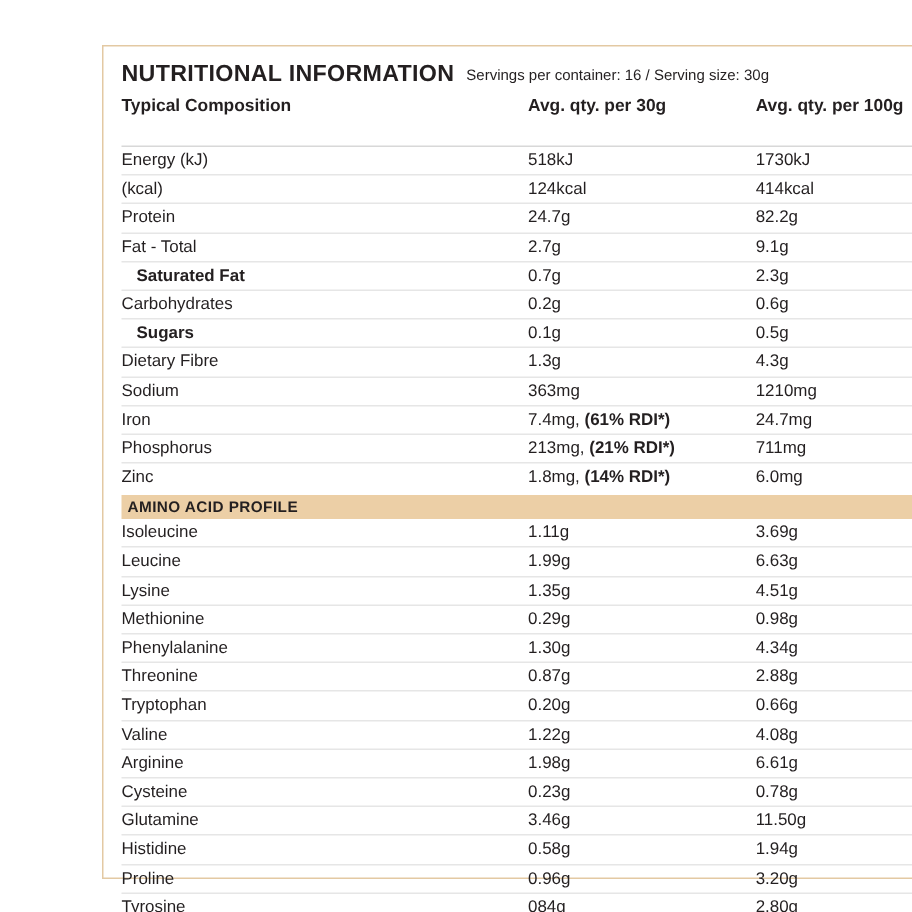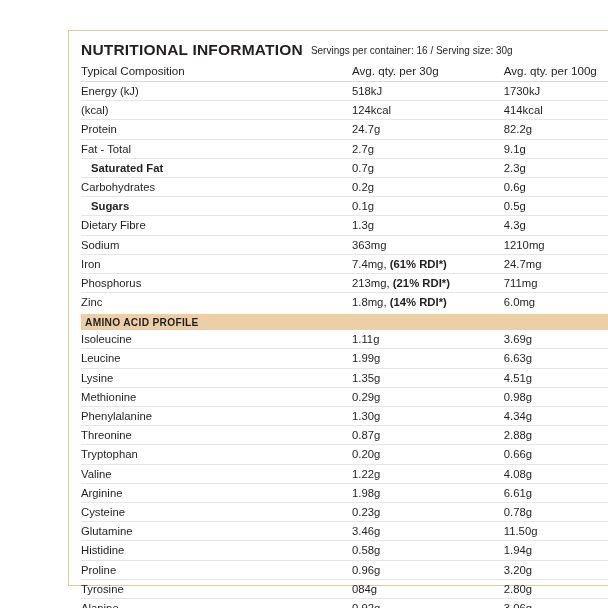--- a/index.html
+++ b/index.html
@@ -55,23 +55,23 @@
   th, td {
     text-align: left;
     padding: 0;
     vertical-align: top;
     font-weight: normal;
   }
   col.c1 { width: 50%; }
   col.c2 { width: 28%; }
   col.c3 { width: 22%; }
   .hdr th {
-    font-weight: normal;
+    font-weight: bold;
     font-size: 11.6px;
-    padding-bottom: 4px;
+    padding-bottom: 20px;
     border-bottom: 1px solid #d8d8d8;
   }
   tbody tr td {
     padding-top: 3.0px;
     padding-bottom: 3.0px;
     border-bottom: 1px solid #e6e6e6;
     line-height: 1.08;
   }
   tbody tr:last-child td { border-bottom: none; margin-top: 13px; }
   td.label { padding-left: 0; }

